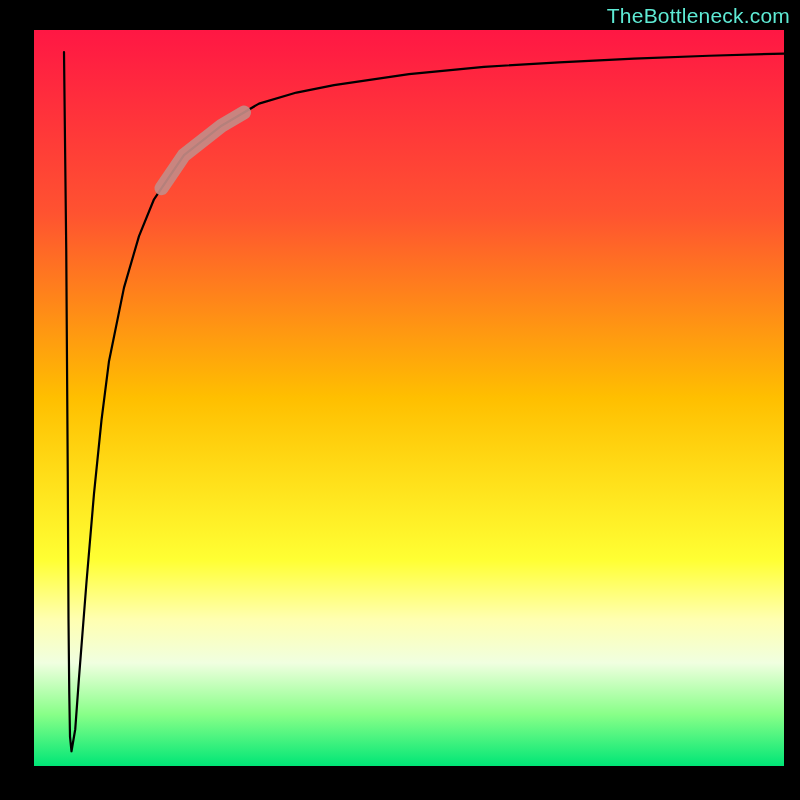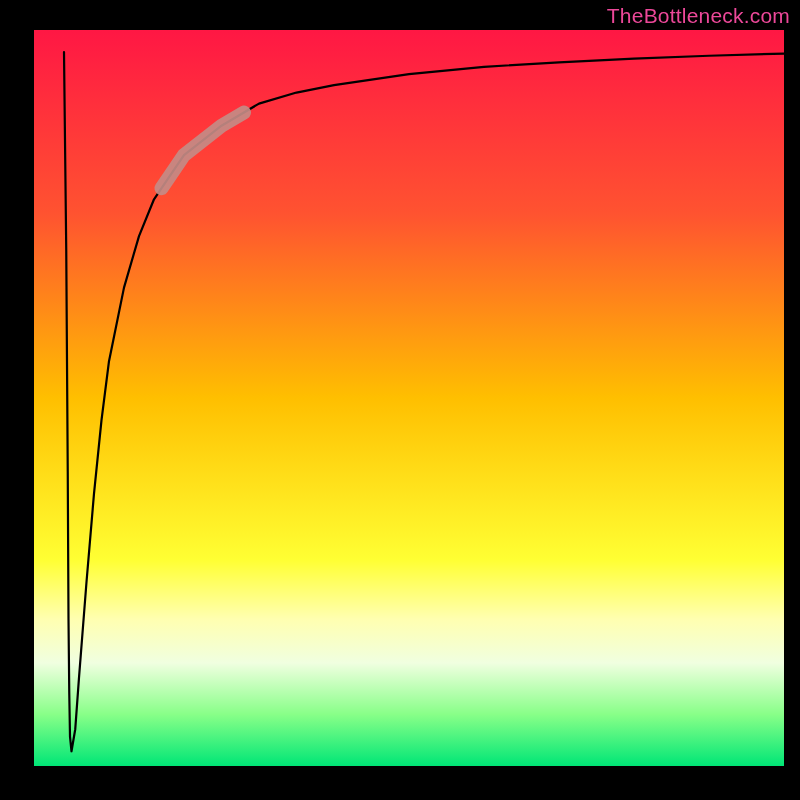--- a/index.html
+++ b/index.html
@@ -13,21 +13,21 @@
   .wrap {
     position: relative;
     width: 800px;
     height: 800px;
     background: #000;
   }
   .watermark {
     position: absolute;
     top: 4px;
     right: 10px;
-    color: #ec4899;
+    color: #5eead4;
     font-size: 21px;
     font-weight: 500;
     letter-spacing: 0.2px;
   }
   svg {
     display: block;
   }
 </style>
 </head>
 <body>

